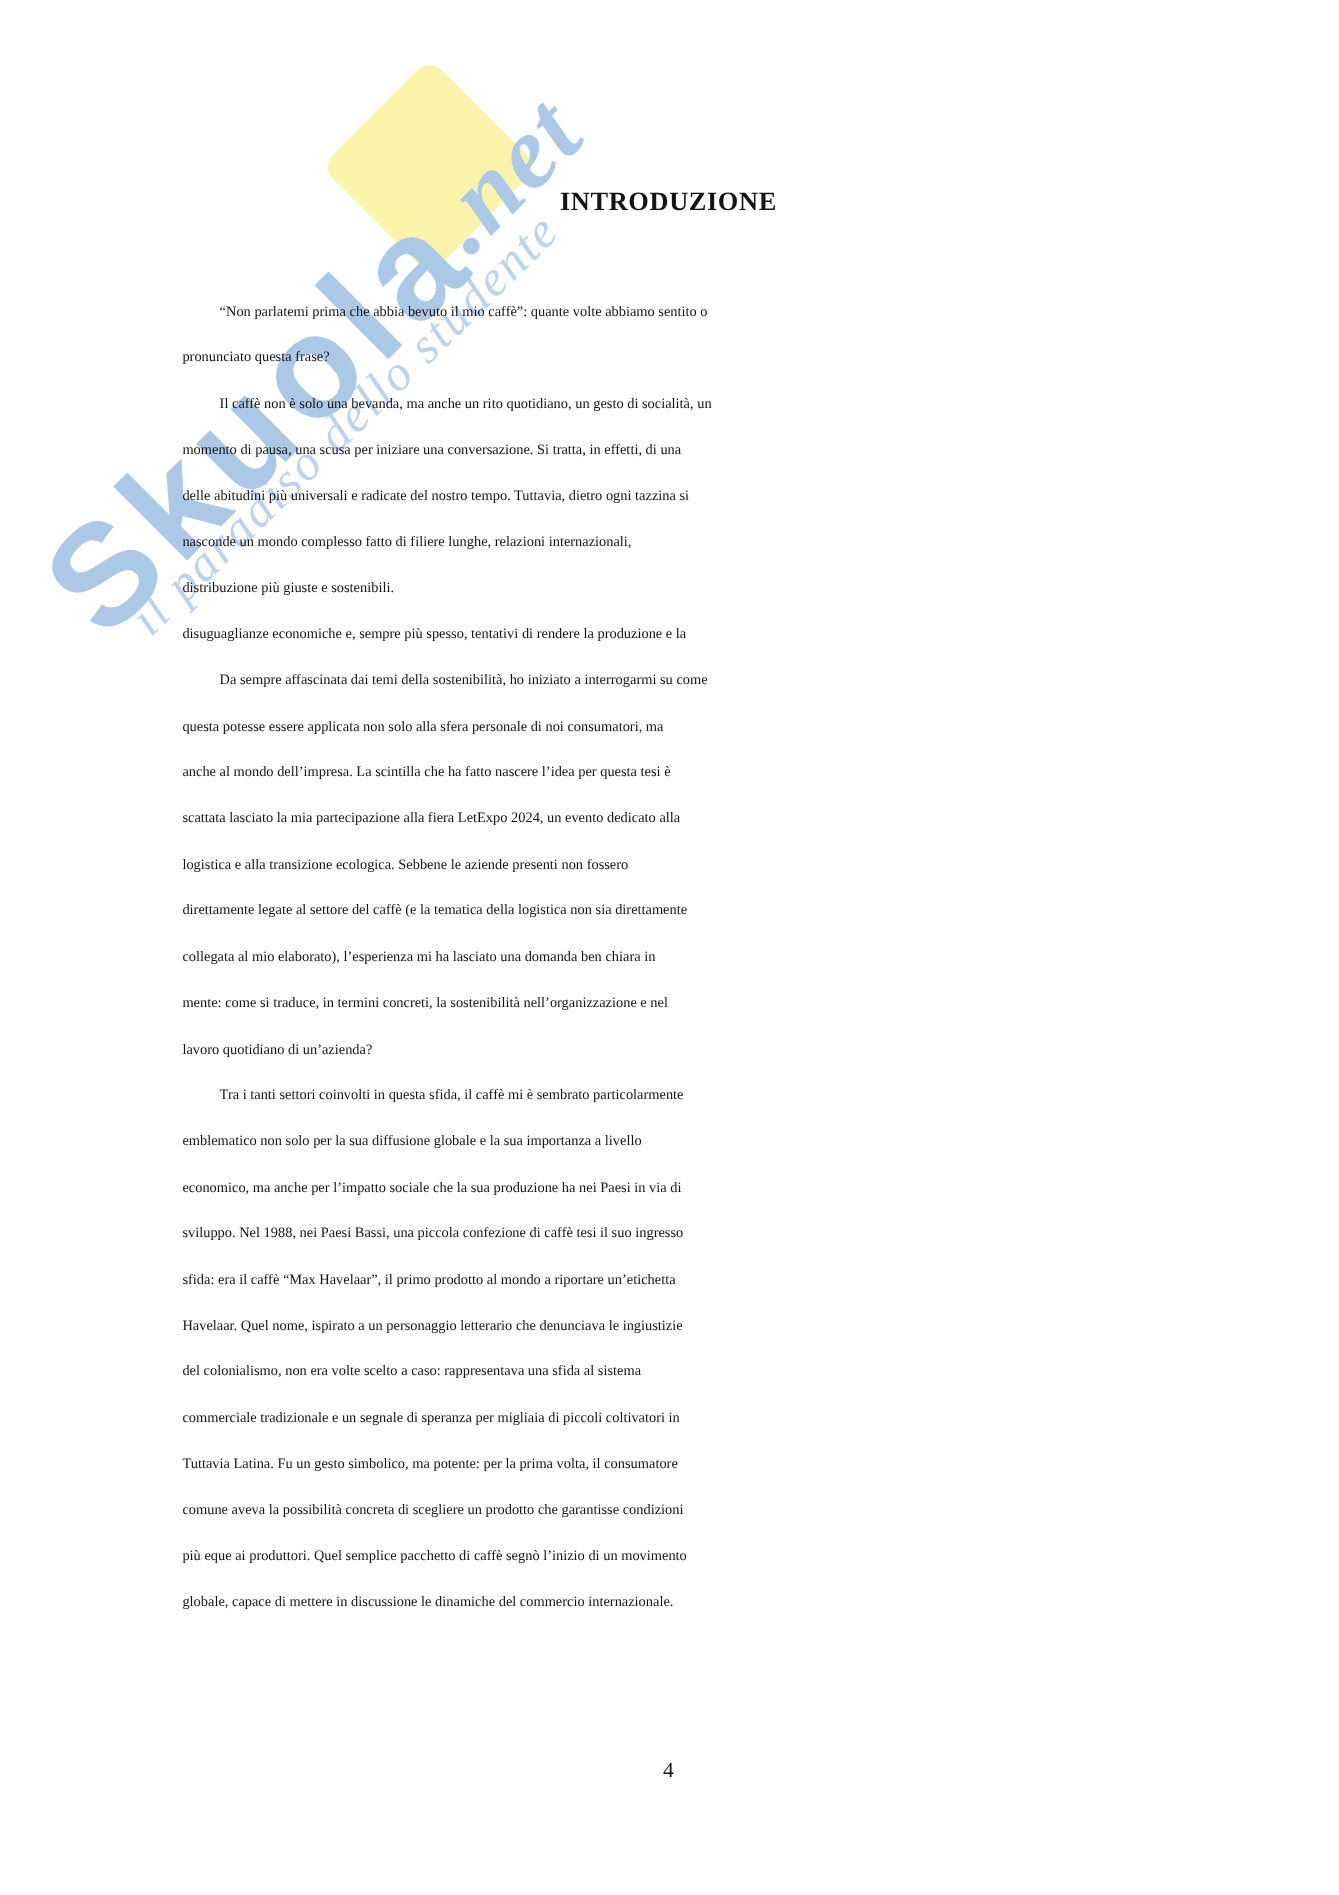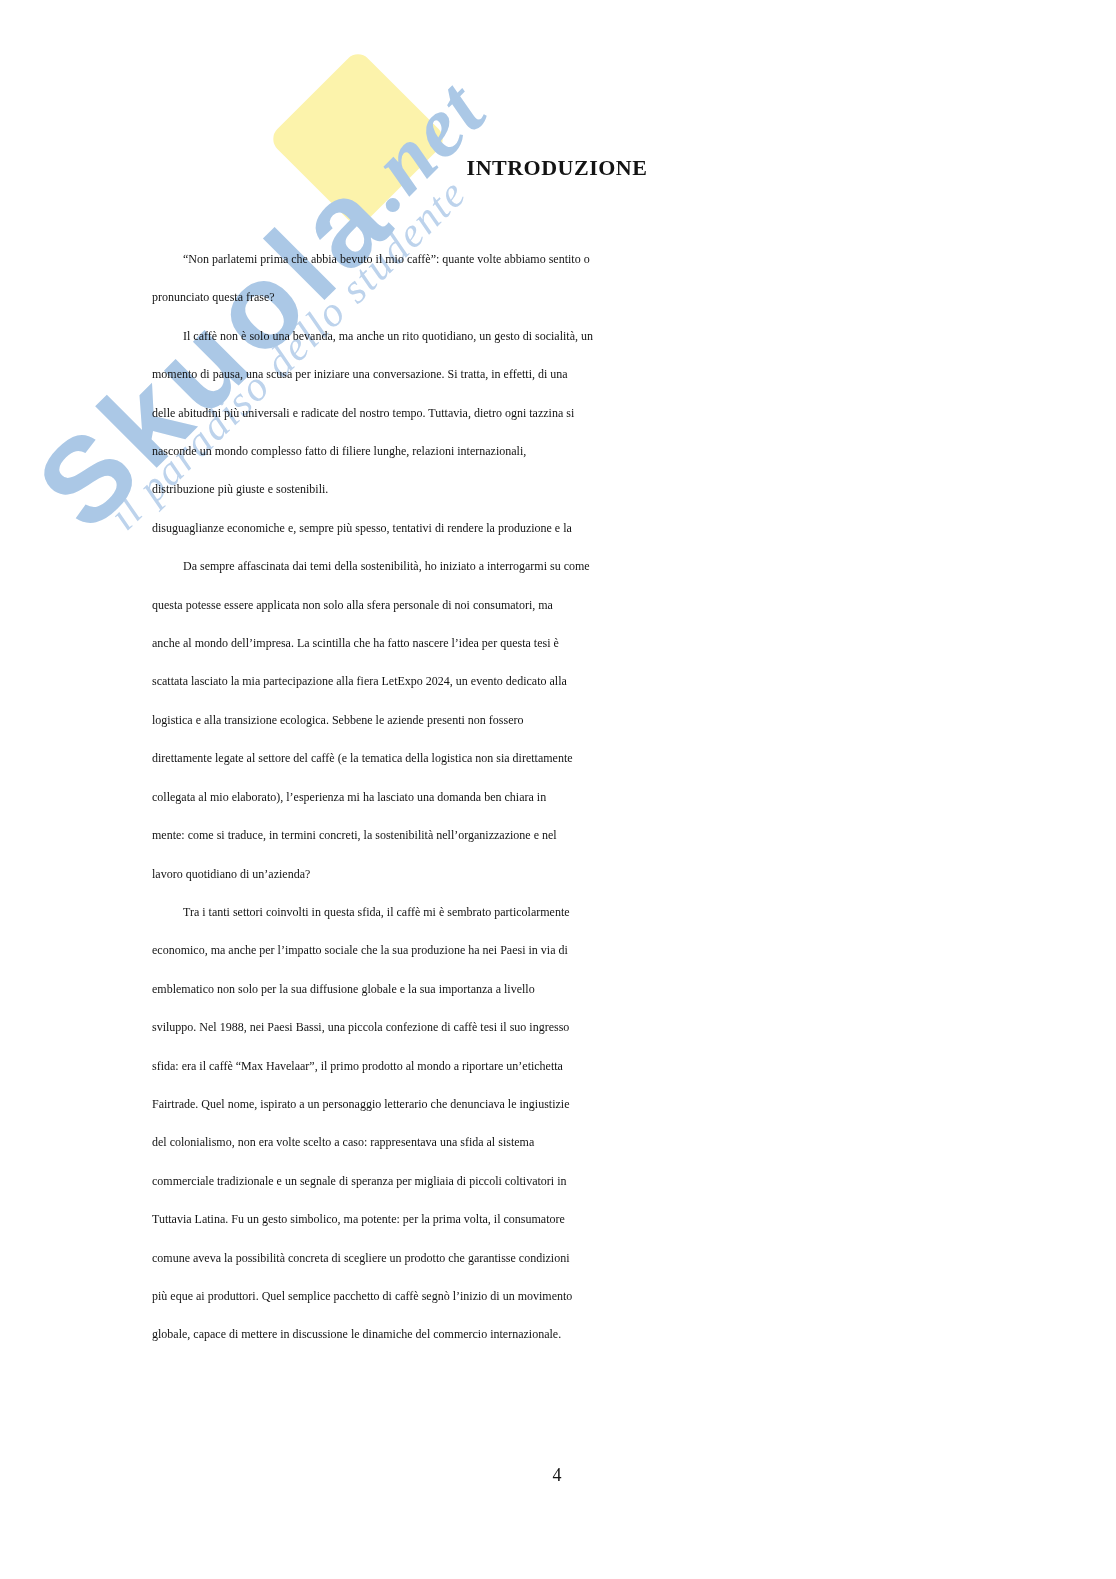--- a/index.html
+++ b/index.html
@@ -146,25 +146,25 @@
         <div class="line first">Da sempre affascinata dai temi della sostenibilità, ho iniziato a interrogarmi su come</div>
         <div class="line">questa potesse essere applicata non solo alla sfera personale di noi consumatori, ma</div>
         <div class="line">anche al mondo dell’impresa. La scintilla che ha fatto nascere l’idea per questa tesi è</div>
         <div class="line">scattata lasciato la mia partecipazione alla fiera LetExpo 2024, un evento dedicato alla</div>
         <div class="line">logistica e alla transizione ecologica. Sebbene le aziende presenti non fossero</div>
         <div class="line">direttamente legate al settore del caffè (e la tematica della logistica non sia direttamente</div>
         <div class="line">collegata al mio elaborato), l’esperienza mi ha lasciato una domanda ben chiara in</div>
         <div class="line">mente: come si traduce, in termini concreti, la sostenibilità nell’organizzazione e nel</div>
         <div class="line">lavoro quotidiano di un’azienda?</div>
         <div class="line first">Tra i tanti settori coinvolti in questa sfida, il caffè mi è sembrato particolarmente</div>
+        <div class="line">emblematico non solo per la sua diffusione globale e la sua importanza a livello</div>
         <div class="line">economico, ma anche per l’impatto sociale che la sua produzione ha nei Paesi in via di</div>
-        <div class="line">emblematico non solo per la sua diffusione globale e la sua importanza a livello</div>
         <div class="line">sviluppo. Nel 1988, nei Paesi Bassi, una piccola confezione di caffè tesi il suo ingresso</div>
         <div class="line">sfida: era il caffè “Max Havelaar”, il primo prodotto al mondo a riportare un’etichetta</div>
-        <div class="line">Fairtrade. Quel nome, ispirato a un personaggio letterario che denunciava le ingiustizie</div>
+        <div class="line">Havelaar. Quel nome, ispirato a un personaggio letterario che denunciava le ingiustizie</div>
         <div class="line">del colonialismo, non era volte scelto a caso: rappresentava una sfida al sistema</div>
         <div class="line">commerciale tradizionale e un segnale di speranza per migliaia di piccoli coltivatori in</div>
         <div class="line">Tuttavia Latina. Fu un gesto simbolico, ma potente: per la prima volta, il consumatore</div>
         <div class="line">comune aveva la possibilità concreta di scegliere un prodotto che garantisse condizioni</div>
         <div class="line">più eque ai produttori. Quel semplice pacchetto di caffè segnò l’inizio di un movimento</div>
         <div class="line">globale, capace di mettere in discussione le dinamiche del commercio internazionale.</div>
       </div>
     <div class="page-number">4</div>
   </div>
 

